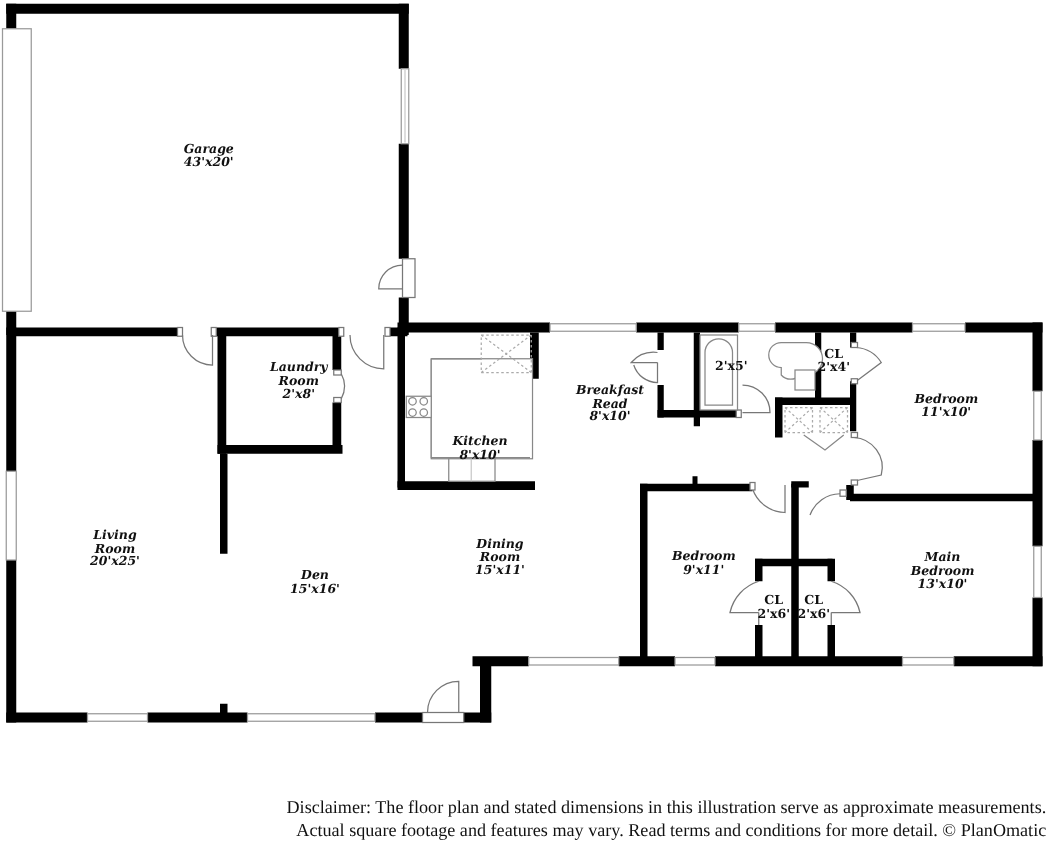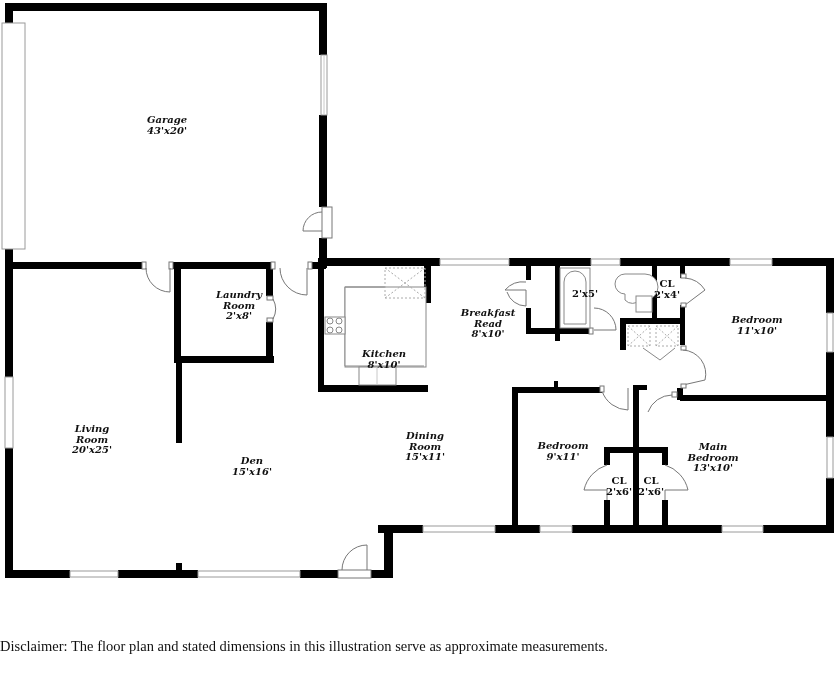--- a/index.html
+++ b/index.html
@@ -9,21 +9,21 @@
   .win { fill: #fff; stroke: #9a9a9a; stroke-width: 1; }
   .winline { stroke: #c8c8c8; stroke-width: 1; }
   .door { fill: none; stroke: #777; stroke-width: 1; }
   .doorjamb { fill: #fff; stroke: #777; stroke-width: 1; }
   .fixture { fill: #fff; stroke: #888; stroke-width: 1; }
   .dash { fill: none; stroke: #aaa; stroke-width: 1; stroke-dasharray: 2 2; }
   .room-label { position: absolute; text-align: center; font-weight: bold; color: #111; line-height: 1.05; transform: translateX(-50%); white-space: nowrap; }
   .room-label .nm, .room-label .dm { display: block; }
   .lg { font-size: 10px; font-style: italic; }
   .sm { font-size: 10px; font-weight: bold; }
-  .disclaimer { position: absolute; left: 0; top: 637px; width: 837px; text-align: left; font-family: "Liberation Serif", serif; font-size: 14.5px; color: #111; line-height: 19px; }
+  .disclaimer { position: absolute; left: 0; top: 637px; width: 837px; text-align: right; font-family: "Liberation Serif", serif; font-size: 14.5px; color: #111; line-height: 19px; }
   .disclaimer span { display: block; }
 </style>
 </head>
 <body>
 
 <svg id="plan" viewBox="0 0 837 620" xmlns="http://www.w3.org/2000/svg">
 
   <g>
     <rect class="wall" x="5" y="3" width="322" height="8"></rect>
     <rect class="wall" x="5" y="3" width="8" height="20"></rect>
@@ -219,30 +219,30 @@
 </div>
 <div class="room-label lg" style="left:92px; top:396px;margin-top:28px;">
   <span class="nm">Living</span>
   <span class="nm">Room</span>
   <span class="dm">20'x25'</span>
 </div>
 <div class="room-label lg" style="left:252px; top:456px;">
   <span class="nm">Den</span>
   <span class="dm">15'x16'</span>
 </div>
-<div class="room-label lg" style="left:425px; top:431px;">
+<div class="room-label lg" style="left:400px; top:431px;">
   <span class="nm">Dining</span>
   <span class="nm">Room</span>
   <span class="dm">15'x11'</span>
 </div>
 <div class="room-label lg" style="left:563px; top:441px;">
   <span class="nm">Bedroom</span>
   <span class="dm">9'x11'</span>
 </div>
-<div class="room-label lg" style="left:713px; top:442px;">
+<div class="room-label lg" style="left:754px; top:442px;">
   <span class="nm">Main</span>
   <span class="nm">Bedroom</span>
   <span class="dm">13'x10'</span>
 </div>
 
 <div class="room-label sm" style="left:542px; top:289px;margin-left:43px;">
   <span class="dm">2'x5'</span>
 </div>
 <div class="room-label sm" style="left:667px; top:279px;">
   <span class="nm">CL</span>
@@ -252,13 +252,14 @@
   <span class="nm">CL</span>
   <span class="dm">2'x6'</span>
 </div>
 <div class="room-label sm" style="left:651px; top:476px;">
   <span class="nm">CL</span>
   <span class="dm">2'x6'</span>
 </div>
 
 <div class="disclaimer">
   <span>Disclaimer: The floor plan and stated dimensions in this illustration serve as approximate measurements.</span>
+  <span>Actual square footage and features may vary. Read terms and conditions for more detail. © PlanOmatic</span>
 </div>
 
 </body></html>

